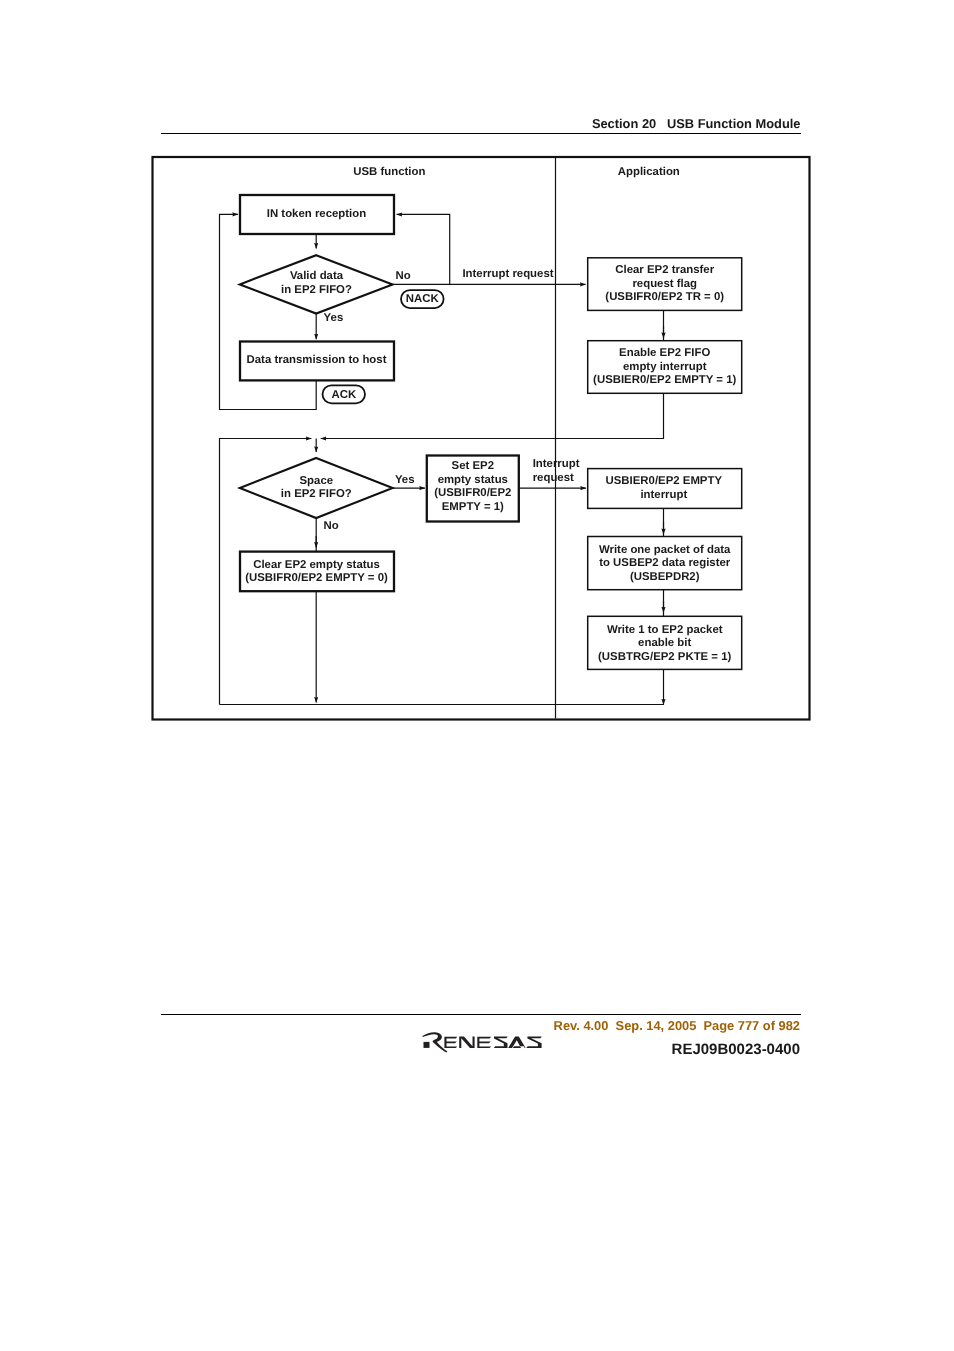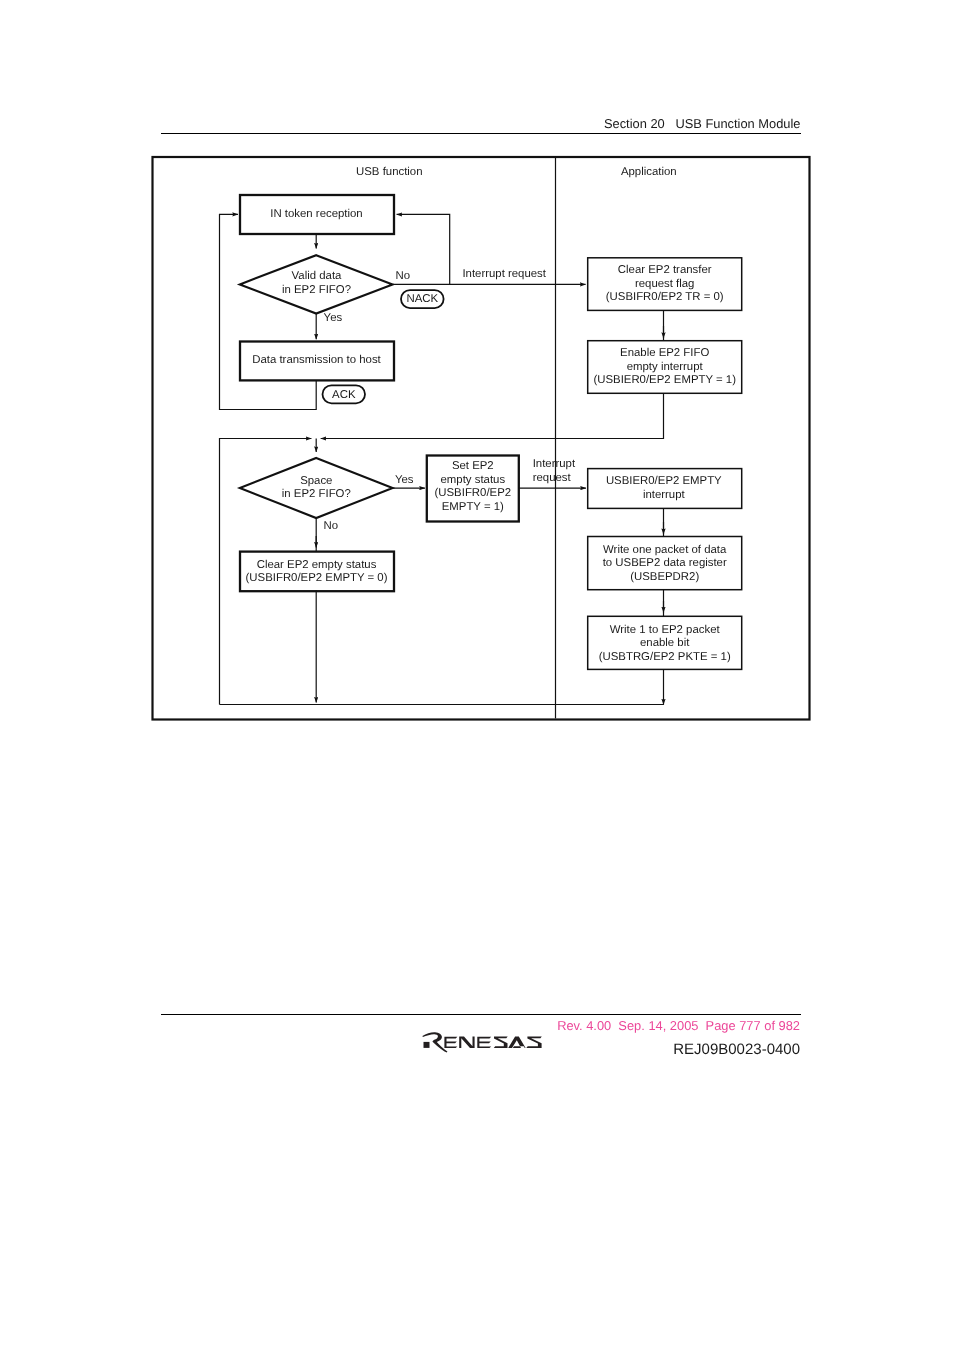--- a/index.html
+++ b/index.html
@@ -1,24 +1,24 @@
 <!DOCTYPE html>
 <html><head>
 <meta charset="utf-8">
 <title>Section 20 USB Function Module</title>
 <style>
   html,body{margin:0;padding:0;background:#ffffff;}
   body{width:954px;height:1351px;position:relative;overflow:hidden;
        font-family:"Liberation Sans",sans-serif;color:#000;
        -webkit-font-smoothing:antialiased;text-rendering:geometricPrecision;}
-  .page{position:absolute;inset:0;}
+  .page{position:absolute;inset:0;font-weight:bold;}
   .hdr-text{position:absolute;right:153.5px;top:115.8px;font-size:12.87px;white-space:pre;color:#1a1a1a;}
   .hdr-rule{position:absolute;left:161px;top:133px;width:640px;height:1.4px;background:#000;}
   .ftr-rule{position:absolute;left:161px;top:1014px;width:640px;height:1.4px;background:#000;}
-  .ftr-line1{position:absolute;right:154px;top:1018px;font-size:12.87px;white-space:pre;color:#ec4899;margin-left:48px;}
+  .ftr-line1{position:absolute;right:154px;top:1018px;font-size:12.87px;white-space:pre;color:#a16207;margin-left:48px;}
   .ftr-line2{position:absolute;right:154px;top:1041px;font-size:15px;white-space:pre;color:#1a1a1a;}
   #diagram{position:absolute;left:0;top:0;}
 </style>
 </head>
 <body>
 
 <div class="page">
   <div class="hdr-text">Section 20   USB Function Module</div>
   <div class="hdr-rule"></div>
   <div class="ftr-rule"></div>

